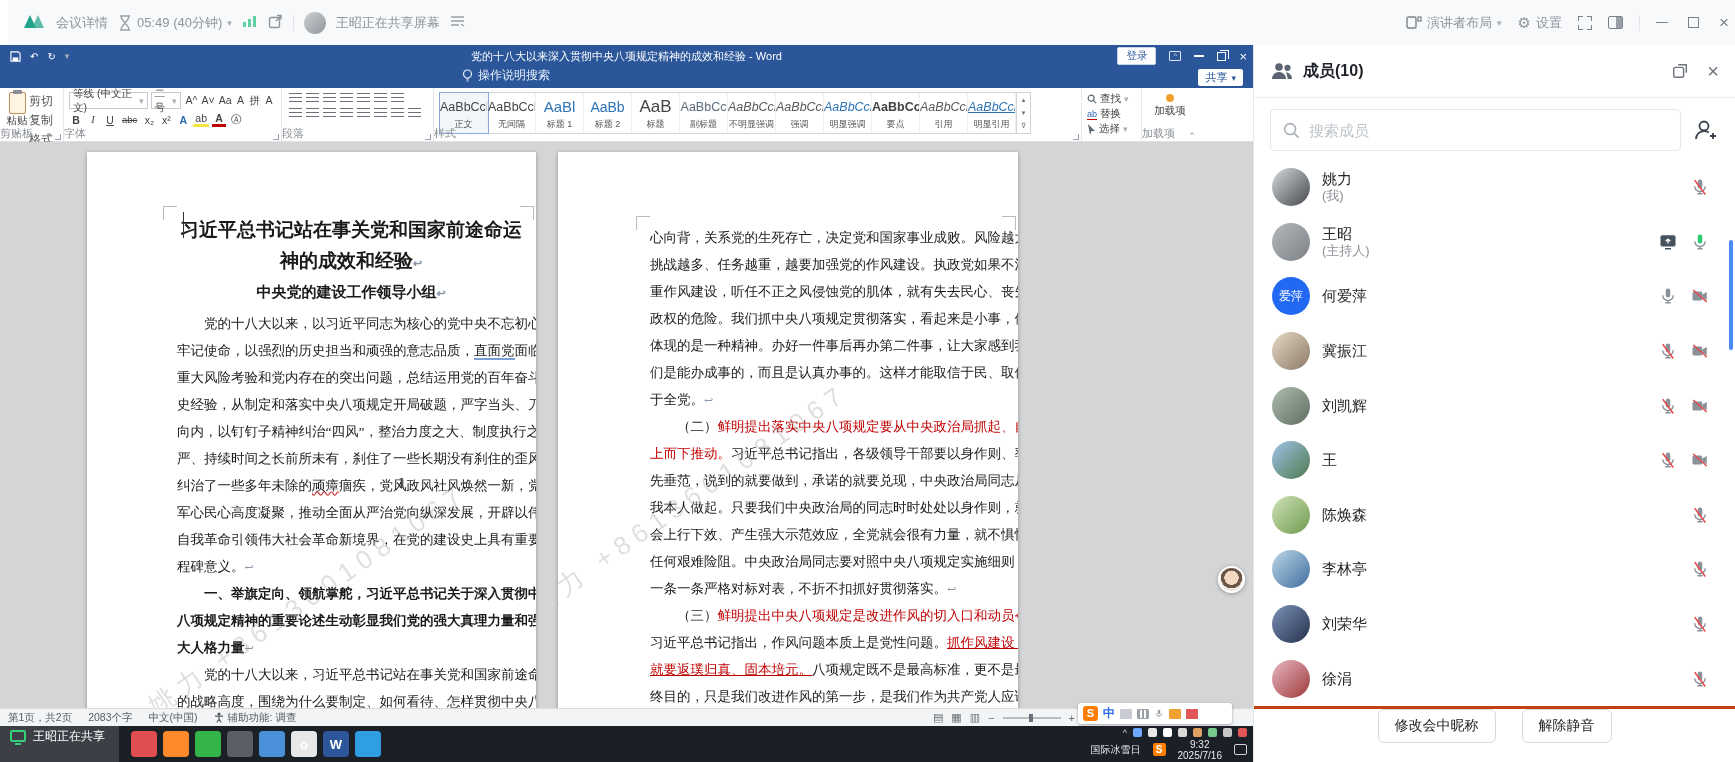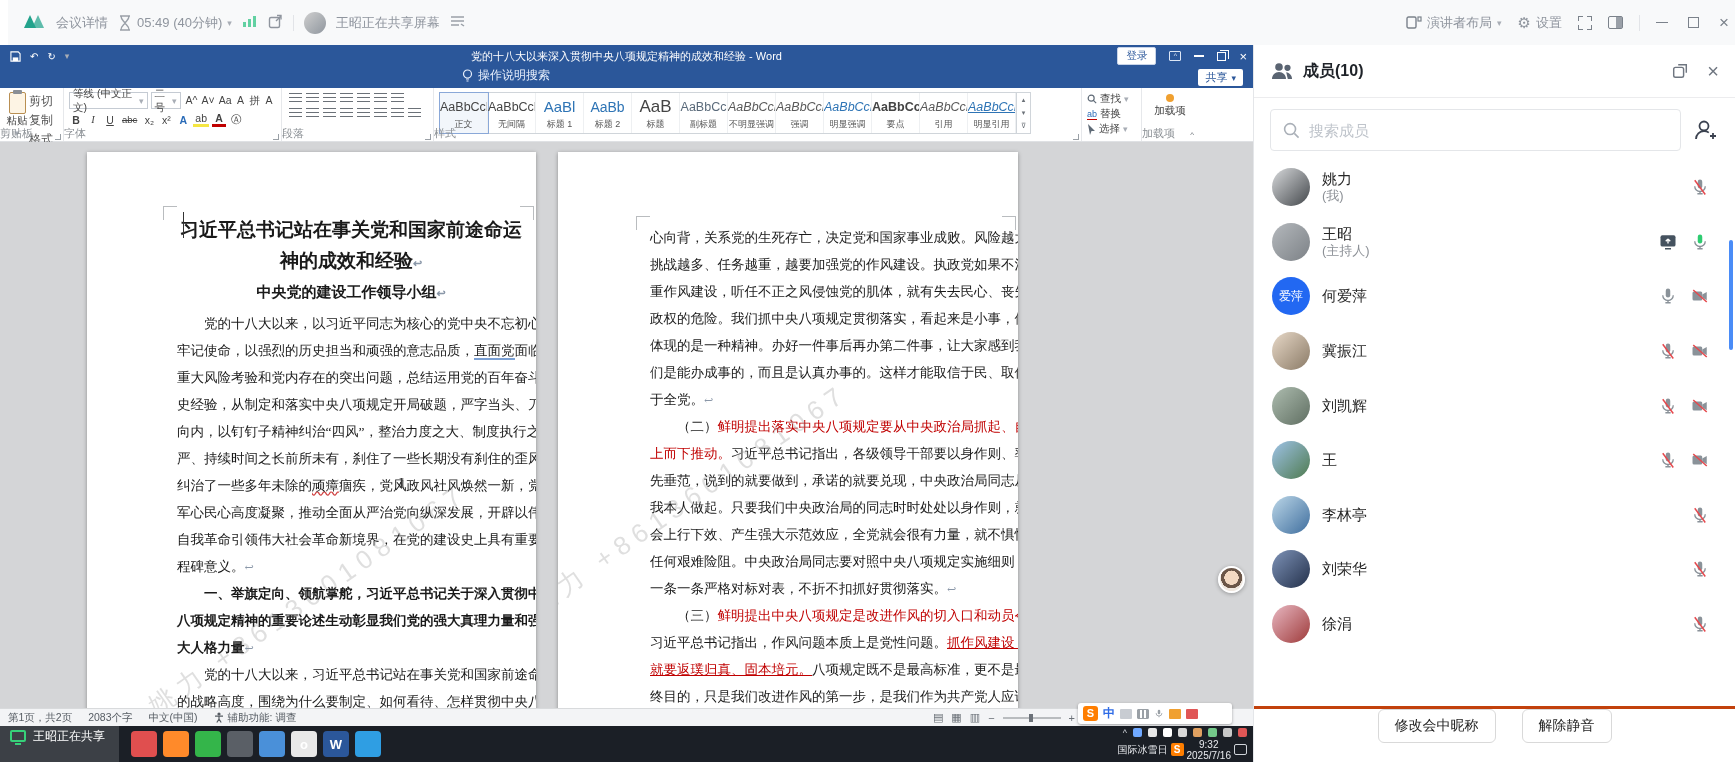--- a/index.html
+++ b/index.html
@@ -134,21 +134,21 @@
   .taskbar { position:absolute; left:0; top:726px; width:1253px; height:36px; background:#1b1f26; display:flex; align-items:center; color:#fff; }
   .tb-badge { height:36px; background:#3c4046; display:flex; align-items:center; gap:7px; padding:0 14px 16px 10px; font-size:12px; flex:0 0 auto; }
   .monitor-ico { width:16px; height:12px; border:2px solid #37d07a; border-radius:2px; position:relative; }
   .monitor-ico::after { content:""; position:absolute; left:3px; bottom:-5px; width:6px; height:2px; background:#37d07a; }
   .tb-apps { display:flex; gap:6px; margin-left:12px; }
   .appicon { width:26px; height:26px; border-radius:4px; font-weight:bold; font-size:13px; color:#fff; display:flex; align-items:center; justify-content:center; }
   .tb-right2 { margin-left:auto; display:flex; flex-direction:column; align-items:flex-end; padding-right:6px; gap:1px; }
   .tray-row1 { display:flex; align-items:center; gap:6px; }
   .tray-ico { width:9px; height:9px; border-radius:2px; }
   .tray-caret { color:#d0d4da; font-size:9px; }
-  .tray-row2 { display:flex; align-items:center; gap:3px; font-size:10px; color:#e8eaee; }
+  .tray-row2 { display:flex; align-items:center; gap:12px; font-size:10px; color:#e8eaee; }
   .clockcol { text-align:center; line-height:11px; font-size:10px; }
   .chat-ico { width:13px; height:11px; border:1.5px solid #d0d4da; border-radius:2px; position:relative; }
   .sg-badge { width:13px; height:13px; background:#ff7e00; border-radius:2px; color:#fff; font-size:10px; font-weight:bold; text-align:center; line-height:13px; }
 
   
   .panel { position:absolute; left:1253px; top:45px; width:482px; height:717px; background:#fff; border-left:1px solid #e4e6e9; }
   .p-head { position:absolute; left:0; top:0; width:100%; height:53px; display:flex; align-items:center; padding:0 16px; border-bottom:1px solid #ececee; }
   .p-title { font-size:16px; font-weight:bold; color:#1f2329; margin-left:9px; }
   .p-head-icons { margin-left:auto; display:flex; align-items:center; gap:18px; color:#6f7680; }
   .p-close { font-size:18px; color:#6f7680; }
@@ -774,20 +774,38 @@
             <span class="micon">
               <svg viewBox="0 0 24 24">
                 <rect x="2" y="6" width="13" height="12" rx="2" fill="#8a9299"></rect>
                 <path d="M15 10l6-3.5v11L15 14z" fill="#8a9299"></path>
                 <line x1="3" y1="4" x2="21" y2="20" stroke="#e5484d" stroke-width="2"></line>
               </svg>
             </span>
           </div>
         </div>
 
+        <div class="mrow">
+          <div class="avatar" style="background: linear-gradient(135deg, rgb(207, 227, 184), rgb(111, 154, 78));"></div>
+          <div class="mtext">
+            <div class="mname">陈焕森</div>
+
+          </div>
+          <div class="micons">
+
+          <span class="micon">
+              <svg viewBox="0 0 24 24">
+                <rect x="9" y="2" width="6" height="12" rx="3" fill="#8a9299"></rect>
+                <path d="M5 11a7 7 0 0 0 14 0" fill="none" stroke="#8a9299" stroke-width="1.8"></path>
+                <path d="M12 18v3M8.5 21h7" stroke="#8a9299" stroke-width="1.8" fill="none"></path>
+                <line x1="5" y1="3" x2="19" y2="22" stroke="#e5484d" stroke-width="2"></line>
+              </svg>
+            </span>
+          </div>
+        </div>
 
         <div class="mrow">
           <div class="avatar" style="background: linear-gradient(135deg, rgb(188, 215, 232), rgb(63, 110, 158));"></div>
           <div class="mtext">
             <div class="mname">李林亭</div>
 
           </div>
           <div class="micons">
 
           <span class="micon">

